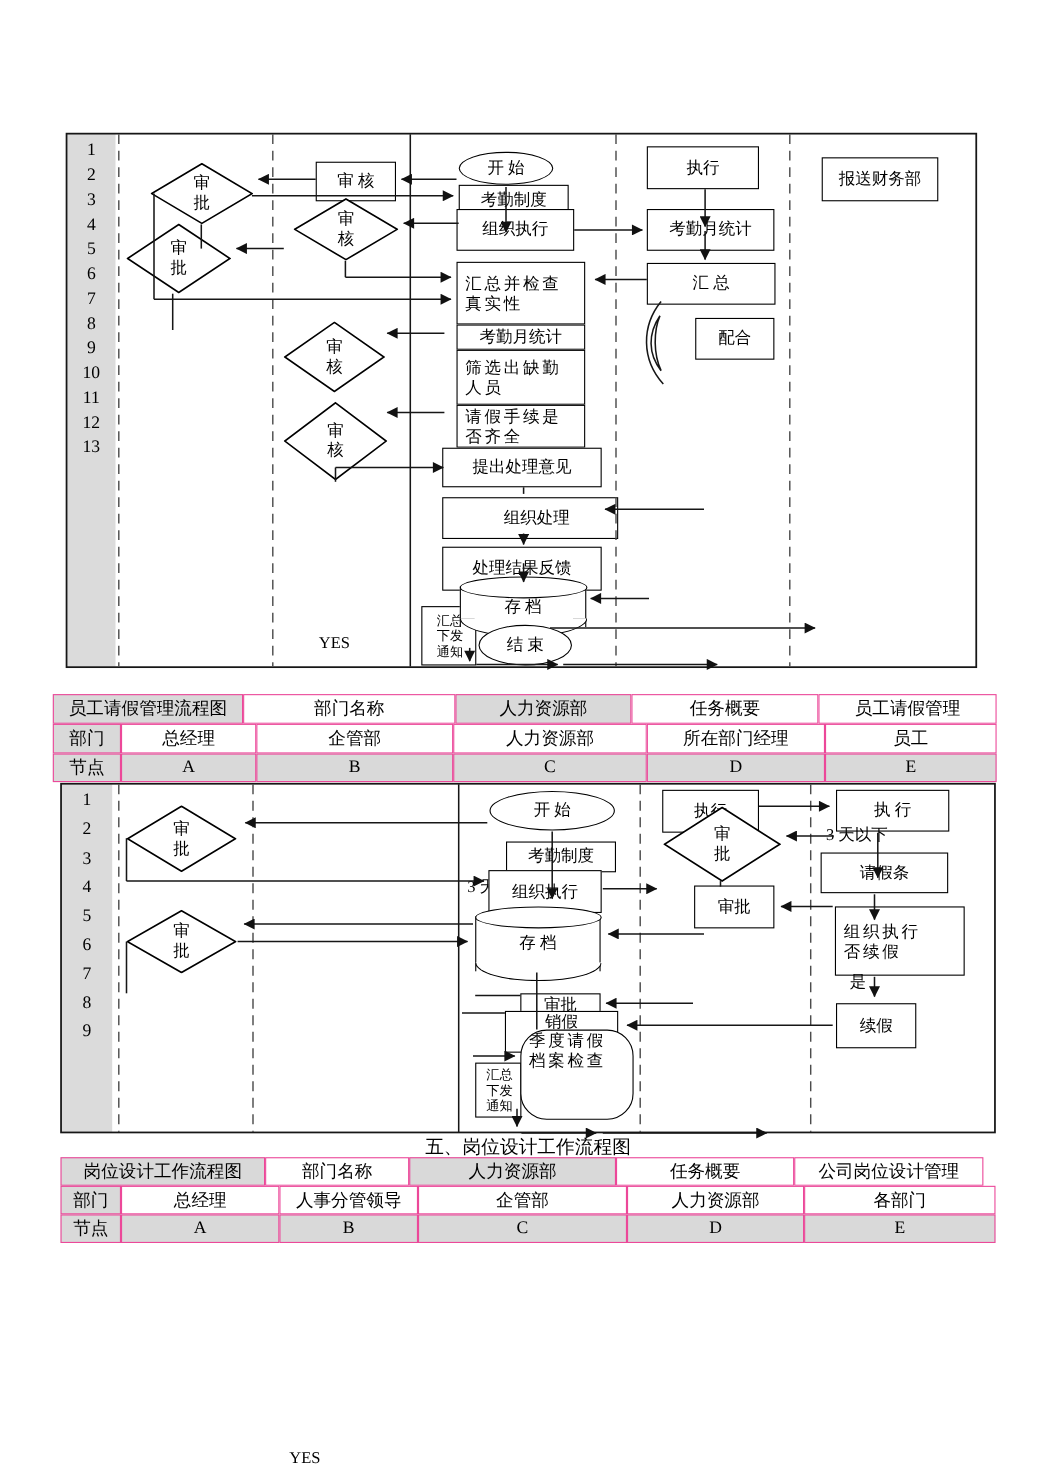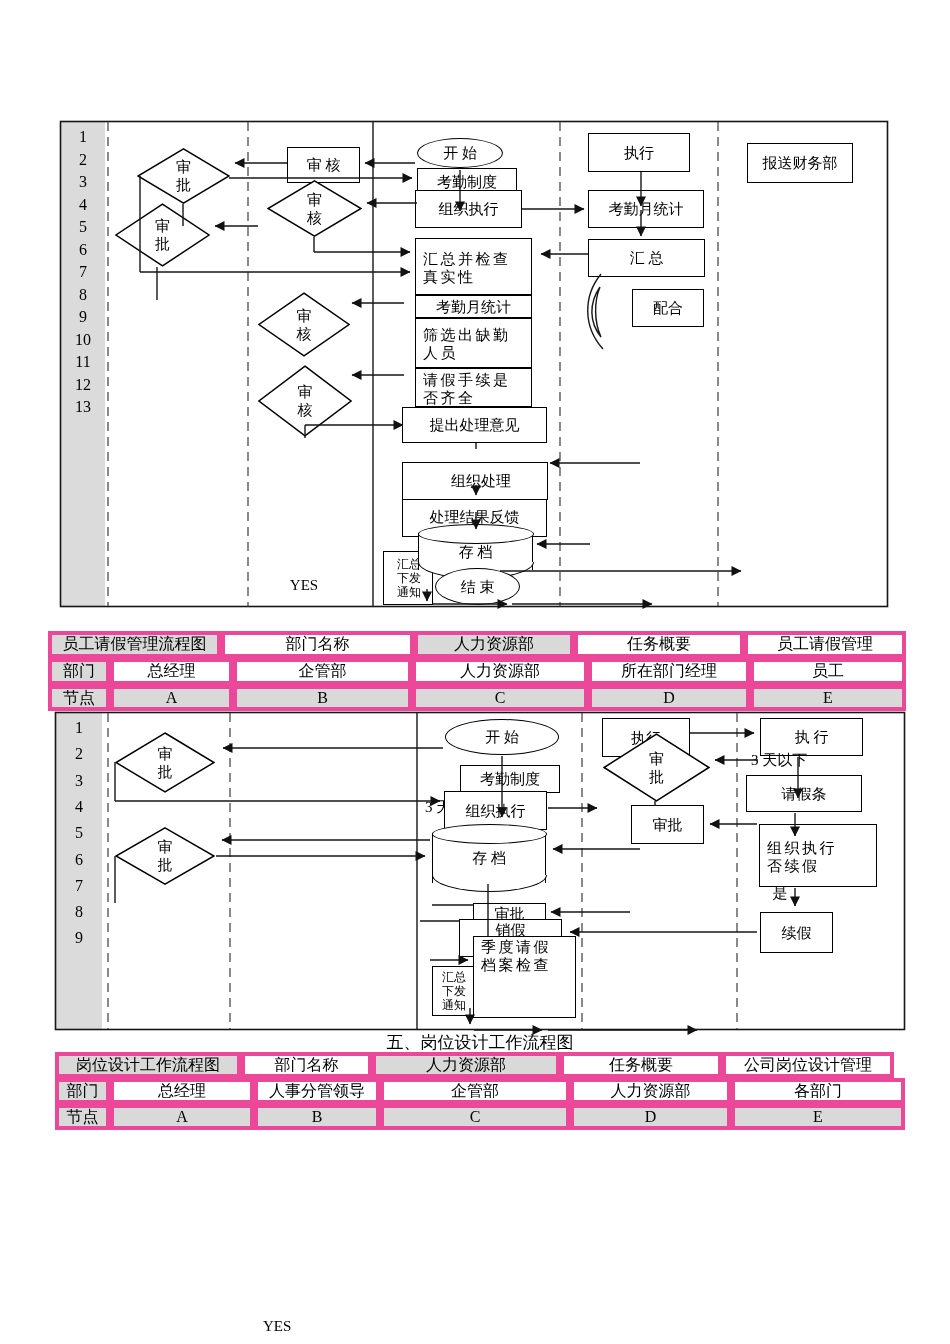--- a/index.html
+++ b/index.html
@@ -27,21 +27,21 @@
     background:#fff;border:1.5px solid #000;border-radius:50%;z-index:1;}
   .cylinder::after{content:"";position:absolute;left:-1.5px;right:-1.5px;bottom:-9px;height:16px;
     background:#fff;border:1.5px solid #000;border-top:none;border-radius:0 0 50% 50%/0 0 100% 100%;z-index:0;}
   .l{justify-content:flex-start;text-align:left;}
   .l .lbl{padding:2px 2px 0 7px;letter-spacing:2.5px;}
   .top{align-items:flex-start;}
   .top .lbl{padding-top:1px;}
   .tiny{font-size:12px;line-height:14px;}
   .tiny .lbl{letter-spacing:0;padding:0 0 0 2px;text-align:center;}
   .cap{position:absolute;font-size:17px;text-align:center;z-index:3;}
-  .tcell{position:absolute;border:4px solid #ec4899;box-sizing:border-box;display:flex;
+  .tcell{position:absolute;border:1px solid #ec4899;box-sizing:border-box;display:flex;
     align-items:center;justify-content:center;font-size:16px;background:#fff;z-index:3;}
   .tcell.g{background:#d9d9d9;}
   .footyes{position:absolute;font-size:15px;z-index:2;}
 </style>
 </head>
 <body>
 
 <div id="stage">
 
   <div class="numstrip" style="left:61px;top:122px;width:44px;height:484px;"></div>
@@ -175,21 +175,21 @@
       <span class="lbl">筛选出缺勤
 人员</span>
     </div>
     <div class="fnode box l" style="left: 415px; top: 368px; width: 117px; height: 39px;">
       <span class="lbl">请假手续是
 否齐全</span>
     </div>
     <div class="fnode box" style="left: 402px; top: 407px; width: 145px; height: 36px;">
       <span class="lbl">提出处理意见</span>
     </div>
-    <div class="fnode box" style="left: 402px; top: 462px; width: 146px; height: 38px; padding-left: 12px;">
+    <div class="fnode box" style="left: 402px; top: 452px; width: 160px; height: 38px; padding-left: 12px;">
       <span class="lbl">组织处理</span>
     </div>
     <div class="fnode box" style="left: 402px; top: 497px; width: 145px; height: 40px; z-index: 1;">
       <span class="lbl">处理结果反馈</span>
     </div>
     <div class="fnode box tiny" style="left: 383px; top: 551px; width: 50px; height: 54px; z-index: 2;">
       <span class="lbl">汇总
 下发
 通知</span>
     </div>
@@ -296,21 +296,21 @@
       <span class="lbl">审批</span>
     </div>
     <div class="fnode box top" style="left: 459px; top: 919px; width: 103px; height: 38px; z-index: 2;">
       <span class="lbl">销假</span>
     </div>
     <div class="fnode box tiny" style="left: 432px; top: 966px; width: 42px; height: 50px; z-index: 2;">
       <span class="lbl">汇总
 下发
 通知</span>
     </div>
-    <div class="fnode box l top" style="left: 473px; top: 936px; width: 103px; height: 82px; z-index: 3;">
+    <div class="fnode box l top" style="left: 473px; top: 936px; width: 103px; height: 82px; z-index: 3; border-radius: 24px;">
       <span class="lbl">季度请假
 档案检查</span>
     </div>
     <span class="rownum" style="left: 83px; top: 137px;">1</span>
     <span class="rownum" style="left: 83px; top: 159.5px;">2</span>
     <span class="rownum" style="left: 83px; top: 182px;">3</span>
     <span class="rownum" style="left: 83px; top: 204.5px;">4</span>
     <span class="rownum" style="left: 83px; top: 227px;">5</span>
     <span class="rownum" style="left: 83px; top: 249.5px;">6</span>
     <span class="rownum" style="left: 83px; top: 272px;">7</span>

